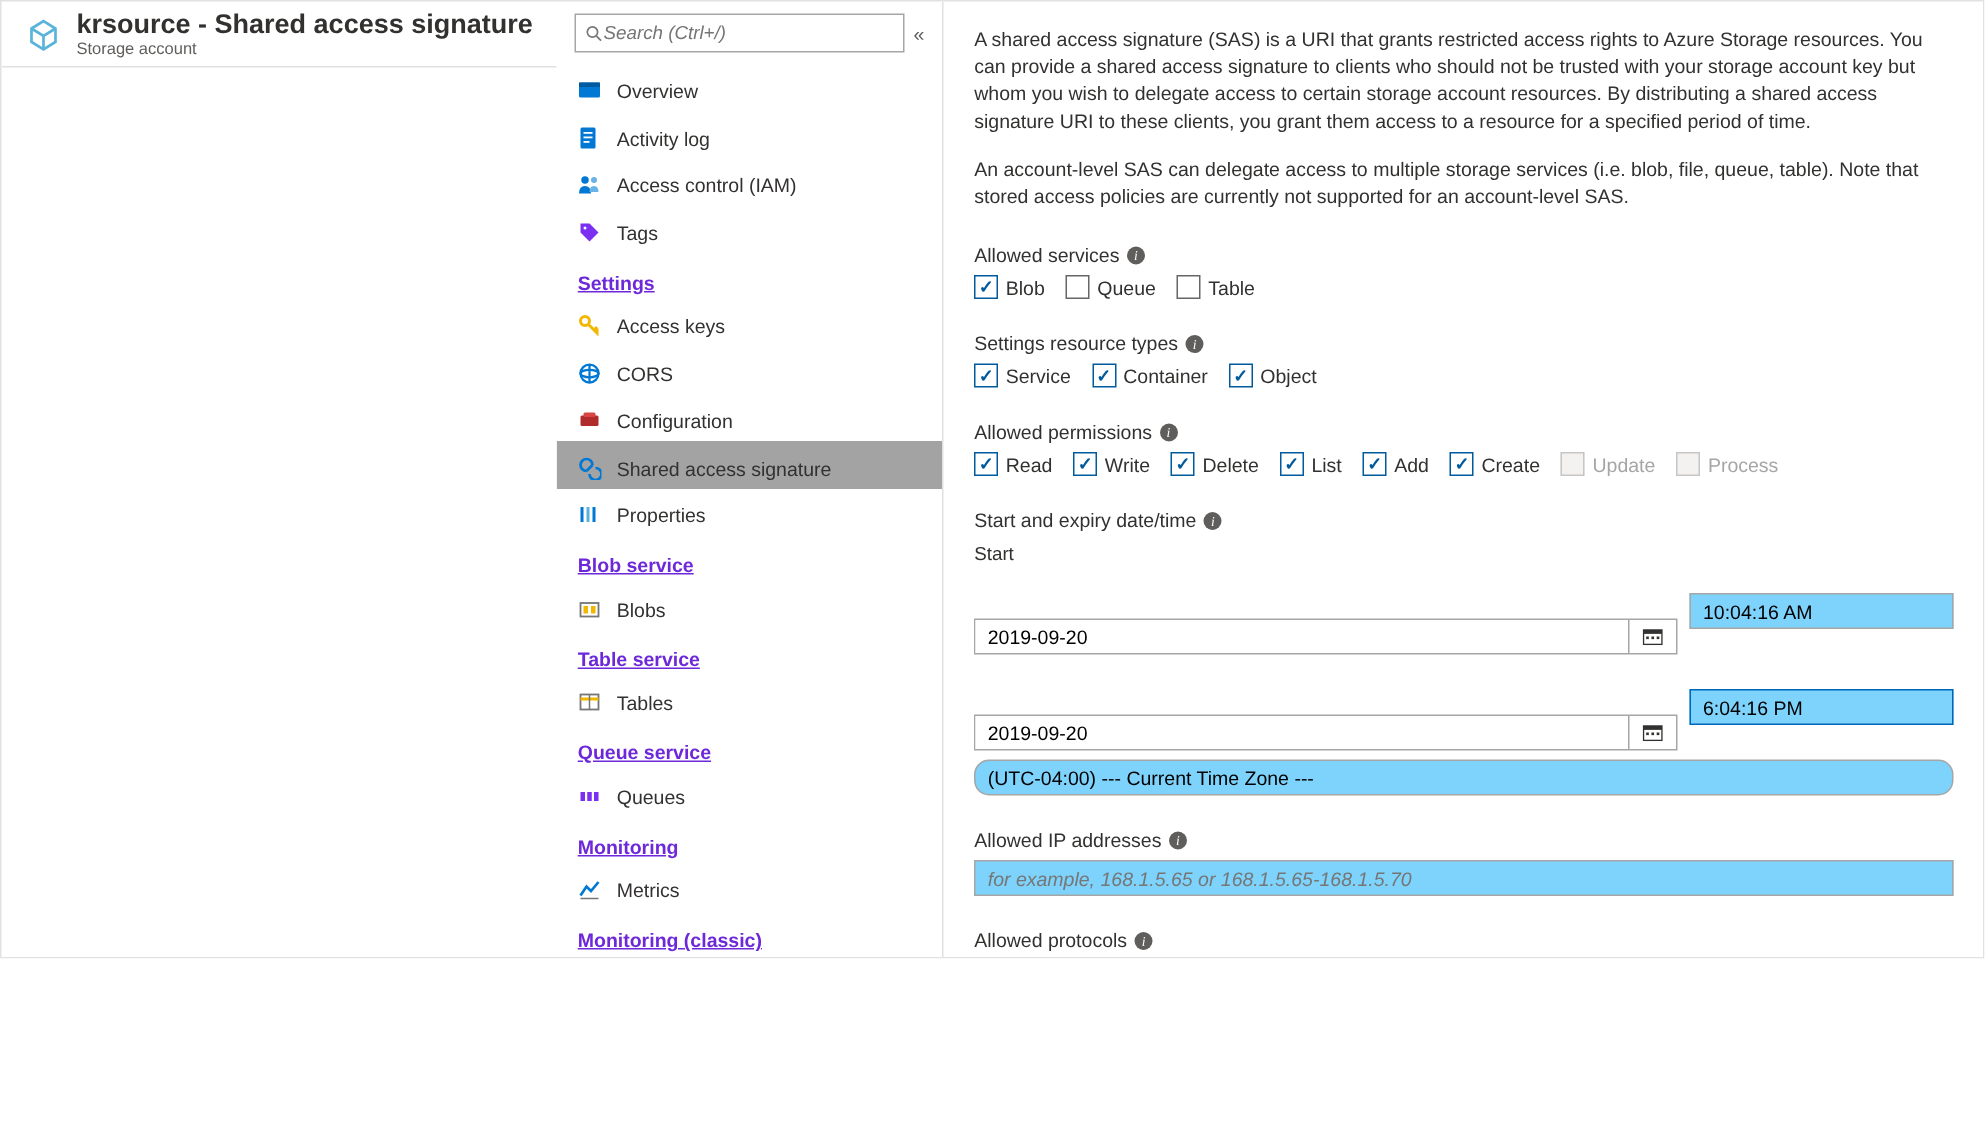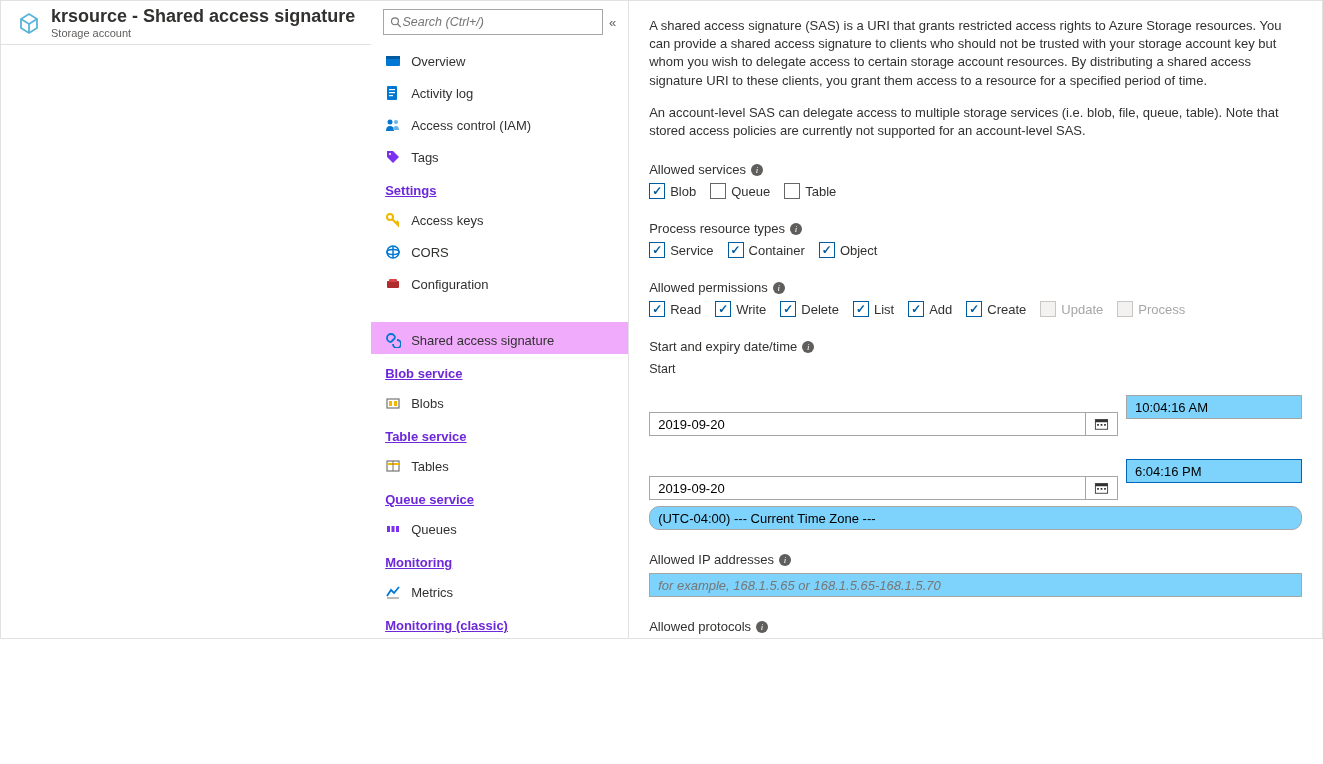--- a/index.html
+++ b/index.html
@@ -18,21 +18,21 @@
 .content { flex: 1; padding: 16px 20px; overflow-y: auto; position: relative; }
 
 
 .search-row { display: flex; align-items: center; padding: 8px 12px; gap: 6px; }
 .search-box { flex: 1; border: 1px solid #a6a6a6; height: 26px; display: flex; align-items: center; padding: 0 6px; }
 .search-box input { border: none; outline: none; font-style: italic; font-size: 12.5px; color: #605e5c; width: 100%; }
 .collapse-btn { font-size: 13px; color: #605e5c; cursor: pointer; }
 
 
 .nav-item { display: flex; align-items: flex-end; padding: 6px 12px 6px 14px; height: 32px; cursor: pointer; font-size: 13px; }
-.nav-item.selected { background: #f0abfc; margin-top: 24px; }
+.nav-item.selected { background: #a3a3a3; }
 .nav-icon { width: 16px; height: 16px; margin-right: 10px; flex-shrink: 0; display: flex; align-items: center; justify-content: center; }
 .section-header { font-size: 13px; font-weight: 600; color: #6d28d9; padding: 12px 14px 4px 14px; text-decoration: underline; }
 
 
 .para { font-size: 13px; line-height: 1.4; margin-bottom: 14px; color: #323130; }
 .link { color: #0067b8; cursor: pointer; font-size: 13px; }
 
 
 .form-group { margin-top: 22px; }
 .form-label { font-size: 13px; color: #323130; margin-bottom: 6px; display: flex; align-items: center; gap: 5px; }
@@ -183,20 +183,30 @@
       </div>
       <div class="nav-item selected">
         <div class="nav-icon">
             <svg viewBox="0 0 16 16">
               <path d="M6 10 A4 4 0 1 1 10 6 M10 6 L6 10" stroke="#0078d4" stroke-width="1.8" fill="none"></path>
               <path d="M10 6 A4 4 0 1 1 6 10" stroke="#0078d4" stroke-width="1.8" fill="none" transform="translate(2,2)"></path>
             </svg>
           </div>
         <span>Shared access signature</span>
       </div>
+      <div class="nav-item">
+        <div class="nav-icon">
+            <svg viewBox="0 0 16 16">
+              <rect x="2" y="3" width="2" height="10" fill="#0078d4"></rect>
+              <rect x="6" y="3" width="2" height="10" fill="#59b4d9"></rect>
+              <rect x="10" y="3" width="2" height="10" fill="#0078d4"></rect>
+            </svg>
+          </div>
+        <span>Properties</span>
+      </div>
 
       <div class="section-header">Blob service</div>
       <div class="nav-item">
         <div class="nav-icon">
             <svg viewBox="0 0 16 16">
               <rect x="2" y="4" width="12" height="9" fill="none" stroke="#767676" stroke-width="1.2"></rect>
               <rect x="4" y="6" width="3" height="5" fill="#f2b800"></rect>
               <rect x="9" y="6" width="3" height="5" fill="#f2b800"></rect>
             </svg>
           </div>
@@ -263,21 +273,21 @@
           <label class="check-item">
               <span class="checkbox"></span>
               <span class="check-label">Table</span>
             </label>
         </div>
       </div>
 
       
       <div class="form-group">
         <div class="form-label">
-            <span>Process resource types</span>
+            <span>Settings resource types</span>
             <span class="info-icon">i</span>
           </div>
         <div class="check-row">
           <label class="check-item">
               <span class="checkbox checked"></span>
               <span class="check-label">Service</span>
             </label>
           <label class="check-item">
               <span class="checkbox checked"></span>
               <span class="check-label">Container</span>

